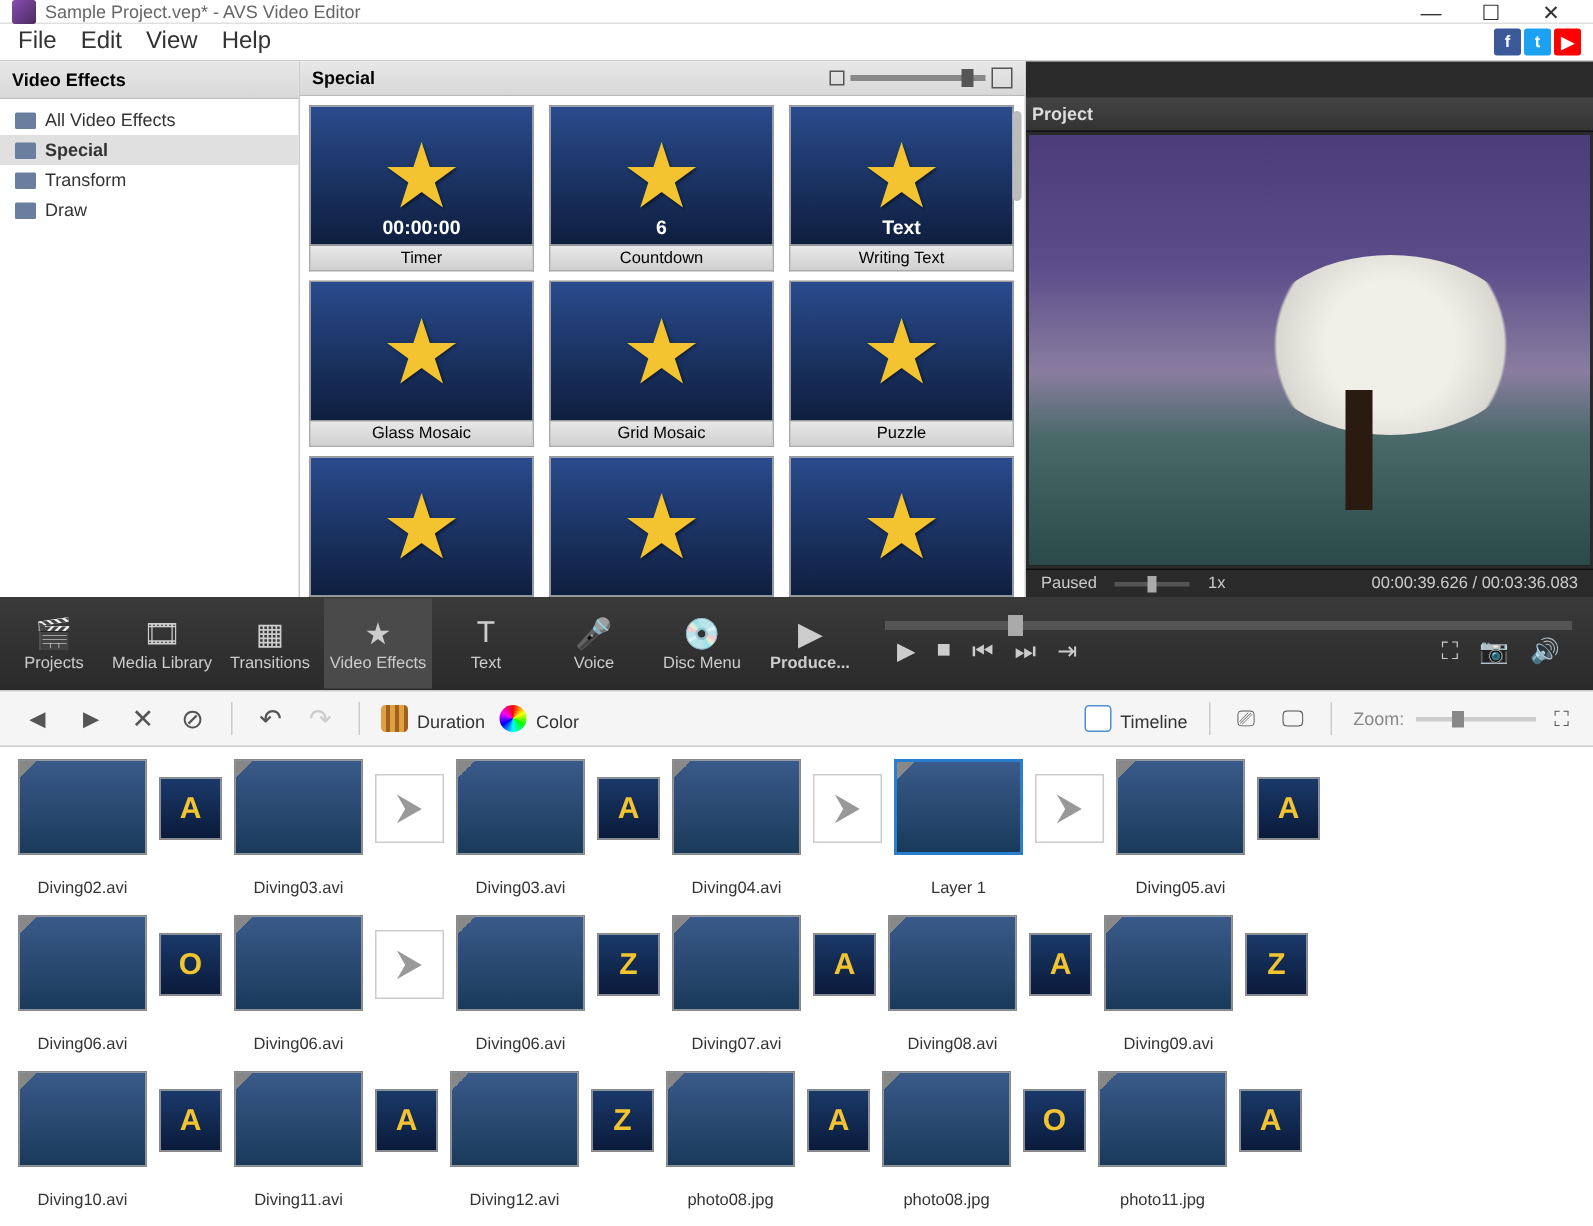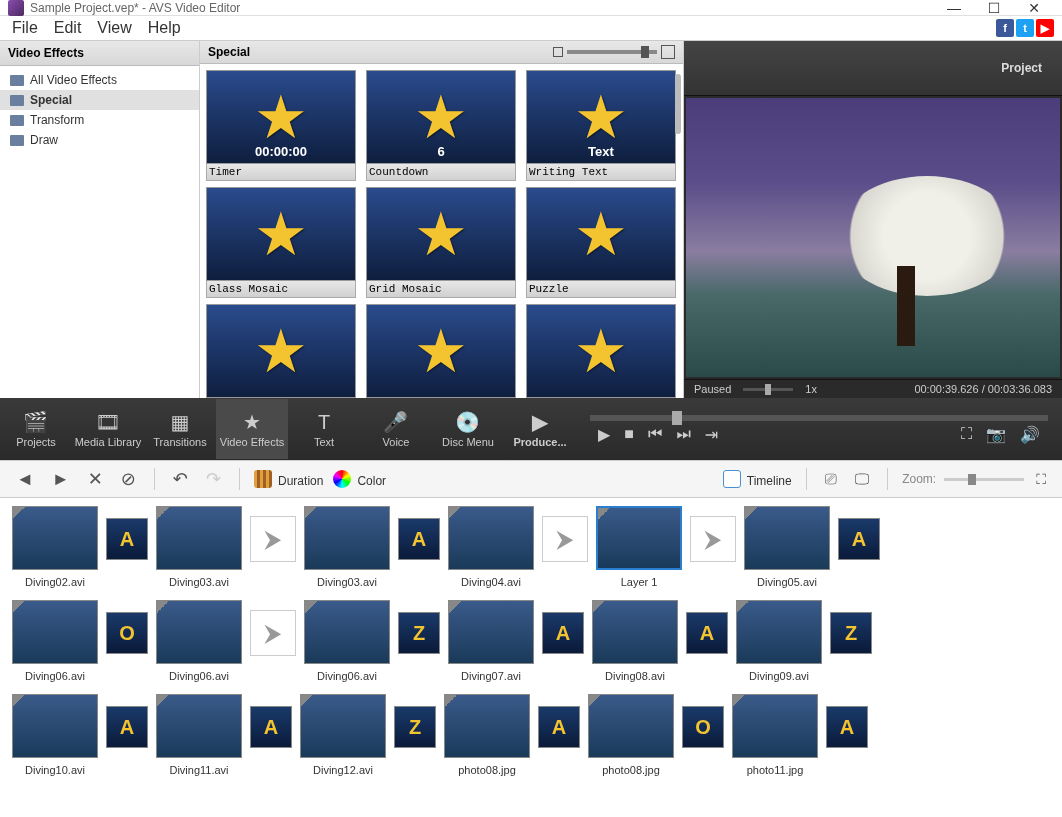--- a/index.html
+++ b/index.html
@@ -30,24 +30,24 @@
 .size-slider .box { width: 10px; height: 10px; border: 1px solid #555; }
 .size-slider .track { width: 90px; height: 4px; background: #888; position: relative; }
 .size-slider .thumb { position: absolute; right: 8px; top: -4px; width: 8px; height: 12px; background: #555; }
 .size-slider .box2 { width: 14px; height: 14px; border: 1px solid #555; }
 .effect-grid { flex: 1; overflow-y: auto; padding: 6px; position: relative; }
 .effect-grid-inner { display: grid; grid-template-columns: repeat(3,150px); gap: 6px 10px; }
 .effect-item { width: 150px; }
 .effect-thumb { width: 150px; height: 94px; background: linear-gradient(#2a4b8d,#0e1e3e); display: flex; align-items: center; justify-content: center; position: relative; border: 1px solid #999; }
 .effect-thumb .star { font-size: 60px; color: #f4c430; text-shadow: 1px 1px 2px rgba(0,0,0,.5); }
 .effect-thumb .overlay { position: absolute; bottom: 4px; color: #fff; font-size: 13px; font-weight: bold; }
-.effect-label { background: linear-gradient(#e8e8e8,#d0d0d0); padding: 2px; font-size: 11px; border: 1px solid #aaa; border-top: none; font-family: Liberation Mono, monospace; }
+.effect-label { background: linear-gradient(#e8e8e8,#d0d0d0); text-align: center; padding: 2px; font-size: 11px; border: 1px solid #aaa; border-top: none; }
 .scroll-ind { position: absolute; right: 2px; top: 10px; width: 6px; height: 60px; background: #bbb; border-radius: 3px; }
 .preview { width: 378px; background: #2a2a2a; display: flex; flex-direction: column; }
-.preview-hdr { background: linear-gradient(#444,#333); color: #ddd; text-align: right; padding: 20px; font-weight: bold; font-size: 12px; border-bottom: 1px solid #111; }
+.preview-hdr { background: linear-gradient(#444,#333); color: #ddd; text-align: left; padding: 4px; font-weight: bold; font-size: 12px; border-bottom: 1px solid #111; margin-top: 24px; }
 .preview-screen { flex: 1; background: #000; margin: 2px; position: relative; overflow: hidden; }
 .preview-screen .sky { position: absolute; inset: 0; background: linear-gradient(#4a3d7a 0%,#5a4d8a 30%,#8a7da0 55%,#4a6a6a 70%,#2a4a4a 100%); }
 .preview-screen .tree { position: absolute; left: 50%; top: 28%; width: 180px; height: 170px; transform: translateX(-20%); }
 .preview-screen .canopy { position: absolute; top: 0; left: 0; right: 0; height: 120px; background: radial-gradient(circle,#f0f0e8 40%,#d8d8d0 70%,transparent 72%); border-radius: 50%; }
 .preview-screen .trunk { position: absolute; bottom: 0; left: 60px; width: 18px; height: 80px; background: #2a1a10; }
 .preview-status { background: #2a2a2a; color: #ccc; display: flex; align-items: center; padding: 3px 10px; font-size: 11px; gap: 12px; border-top: 1px solid #111; }
 .preview-status .spacer { flex: 1; }
 .toolbar-main { height: 62px; background: linear-gradient(#3a3a3a,#2a2a2a); display: flex; align-items: center; }
 .tb-item { width: 72px; height: 60px; display: flex; flex-direction: column; align-items: center; justify-content: center; color: #ccc; cursor: pointer; font-size: 11px; gap: 2px; }
 .tb-item.sel { background: #4a4a4a; }
@@ -63,21 +63,21 @@
 .tbs-btn { font-size: 18px; color: #555; cursor: pointer; padding: 2px 4px; }
 .tbs-sep { width: 1px; height: 22px; background: #ccc; margin: 0 4px; }
 .tbs-label { display: flex; align-items: flex-end; gap: 6px; font-size: 12px; color: #333; cursor: pointer; }
 .tbs-label .ico2 { width: 18px; height: 18px; border-radius: 3px; }
 .storyboard { flex: 1; overflow: auto; background: #fff; padding: 8px 12px; }
 .sb-row { display: flex; align-items: flex-start; gap: 8px; margin-bottom: 12px; }
 .sb-clip { display: flex; flex-direction: column; align-items: center; width: 86px; }
 .sb-thumb { width: 86px; height: 64px; background: linear-gradient(#3a5a8a,#1a3a5a); border: 1px solid #888; position: relative; }
 .sb-thumb.sel { border: 2px solid #2a7ed0; }
 .sb-thumb .corner { position: absolute; top: 0; left: 0; width: 12px; height: 12px; background: linear-gradient(135deg,#888 50%,transparent 50%); }
-.sb-label { font-size: 11px; text-align: center; margin-top: 6px; color: #333; }
+.sb-label { font-size: 11px; text-align: center; margin-top: 16px; color: #333; }
 .sb-trans { width: 46px; height: 46px; margin-top: 10px; border: 1px solid #ccc; display: flex; align-items: center; justify-content: center; font-size: 24px; color: #999; }
 .sb-fx { width: 42px; height: 42px; margin-top: 12px; background: linear-gradient(#1a3a6a,#0a1a3a); display: flex; align-items: center; justify-content: center; color: #f4c430; font-weight: bold; font-size: 20px; border: 1px solid #888; }
 .zoom-ctrl { margin-left: auto; display: flex; align-items: center; gap: 8px; font-size: 12px; color: #888; }
 .zoom-track { width: 80px; height: 3px; background: #ccc; position: relative; }
 .zoom-thumb { position: absolute; left: 30%; top: -4px; width: 8px; height: 11px; background: #888; }
 </style>
 </head>
 <body>
 
 <div class="titlebar">

